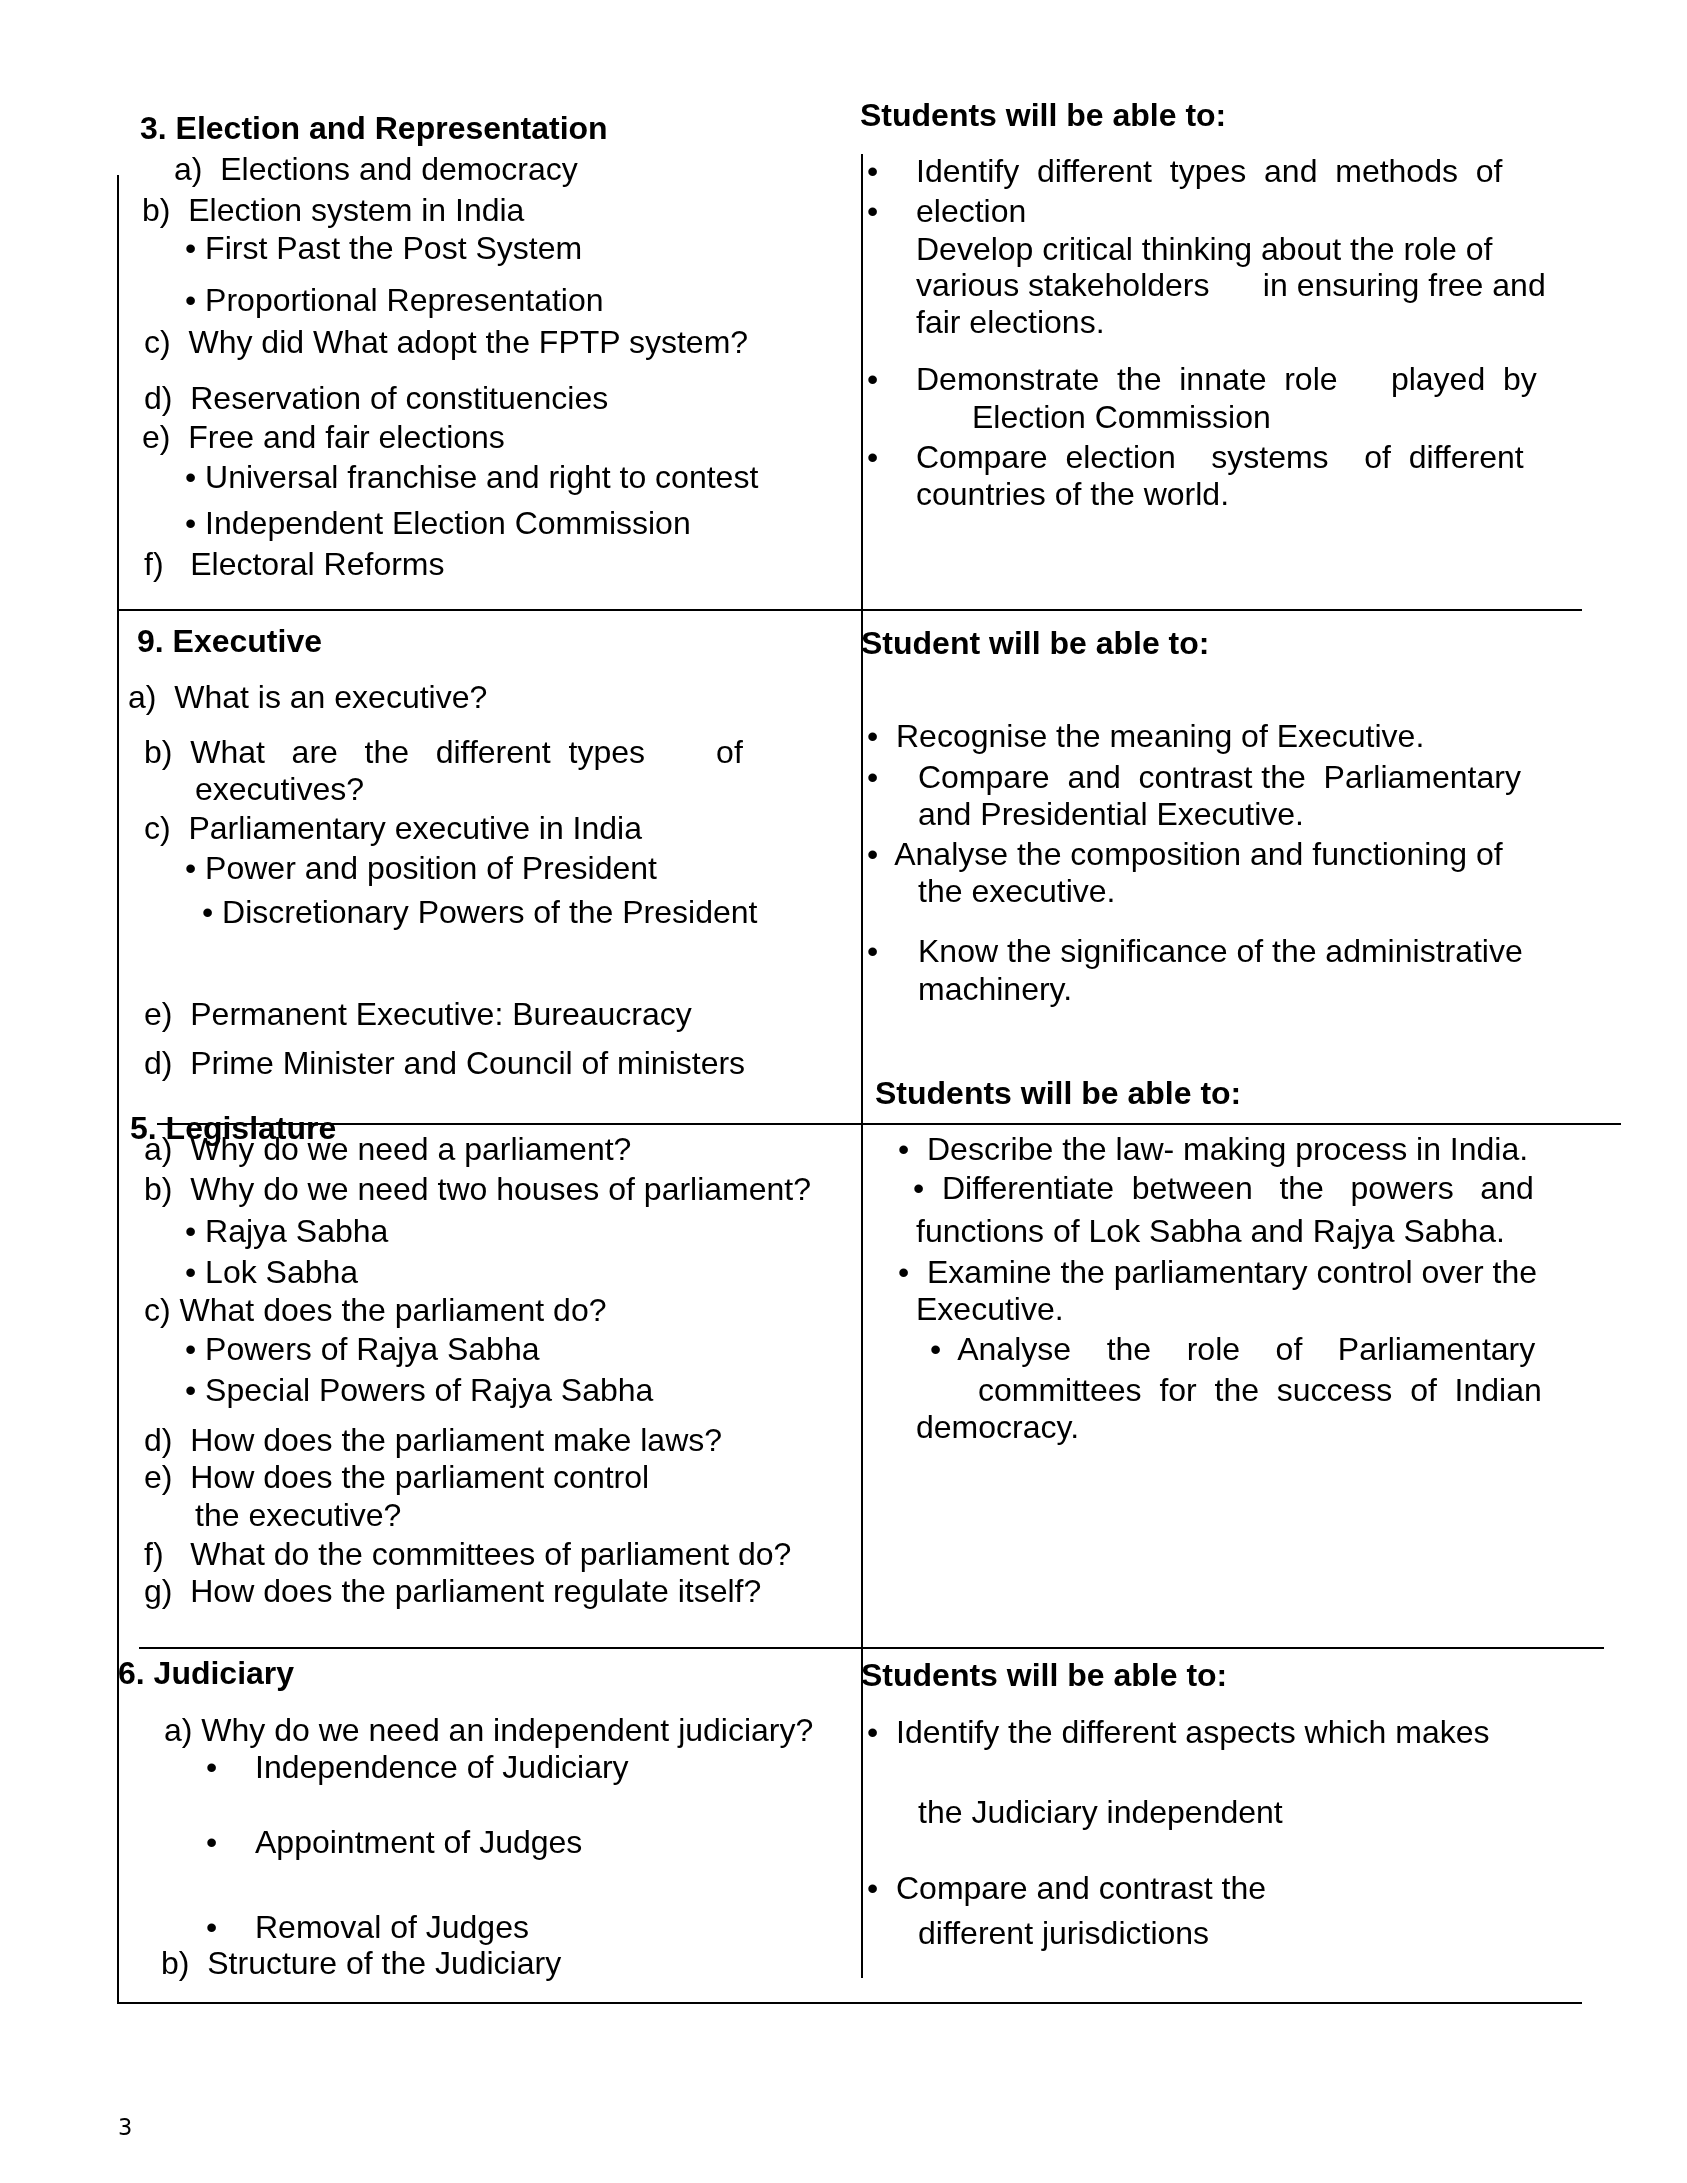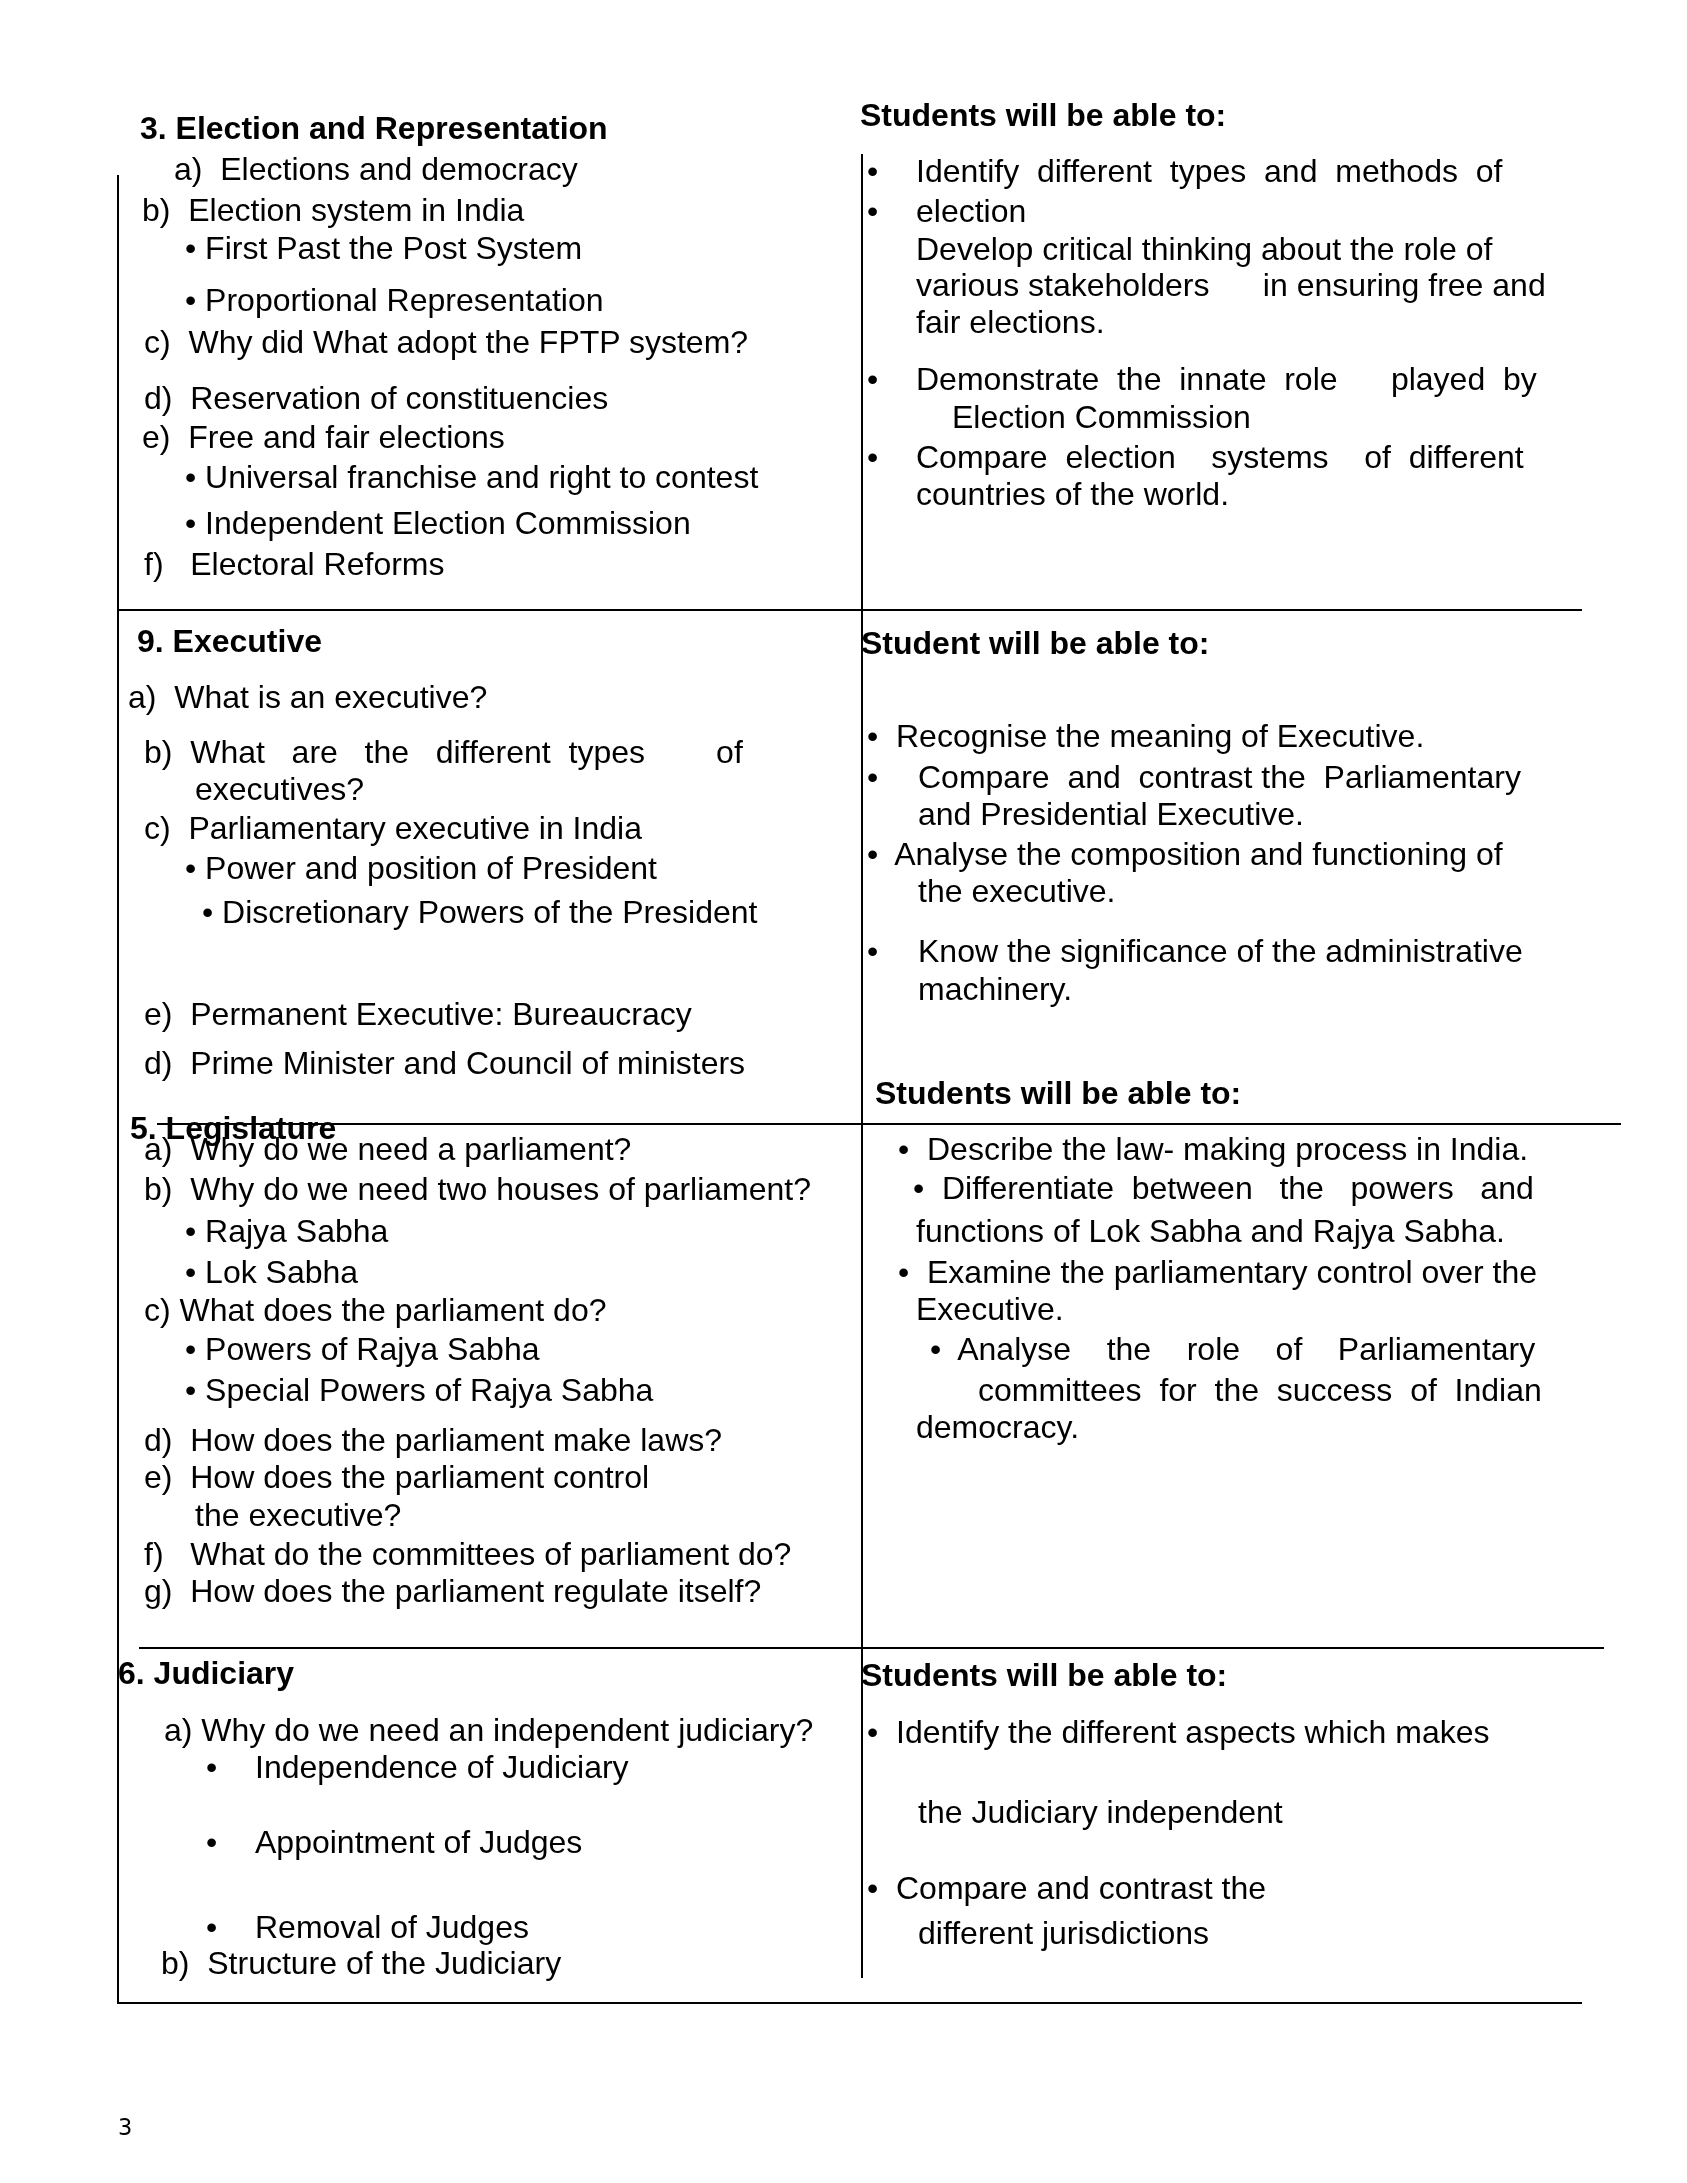--- a/index.html
+++ b/index.html
@@ -36,21 +36,21 @@
 <div class="t b" style="left:860px; top:99px;">Students will be able to:</div>
 <div class="t" style="left:867px; top:155px;">•</div>
 <div class="t" style="left:867px; top:195px;">•</div>
 <div class="t" style="left:916px; top:155px;">Identify  different  types  and  methods  of</div>
 <div class="t" style="left:916px; top:195px;">election</div>
 <div class="t" style="left:916px; top:233px;">Develop critical thinking about the role of</div>
 <div class="t" style="left:916px; top:269px;">various stakeholders      in ensuring free and</div>
 <div class="t" style="left:916px; top:306px;">fair elections.</div>
 <div class="t" style="left:867px; top:363px;">•</div>
 <div class="t" style="left:916px; top:363px;">Demonstrate  the  innate  role      played  by</div>
-<div class="t" style="left:952px; top:401px;text-align:right;">Election Commission</div>
+<div class="t" style="left:972px; top:401px;text-align:right;">Election Commission</div>
 <div class="t" style="left:867px; top:441px;">•</div>
 <div class="t" style="left:916px; top:441px;">Compare  election    systems    of  different</div>
 <div class="t" style="left:916px; top:478px;">countries of the world.</div>
 
 <div class="t b" style="left:137px; top:625px;">9. Executive</div>
 <div class="t" style="left:128px; top:681px;">a)  What is an executive?</div>
 <div class="t" style="left:144px; top:736px;">b)  What   are   the   different  types        of</div>
 <div class="t" style="left:195px; top:773px;">executives?</div>
 <div class="t" style="left:144px; top:812px;">c)  Parliamentary executive in India</div>
 <div class="t" style="left:185px; top:852px;">• Power and position of President</div>

